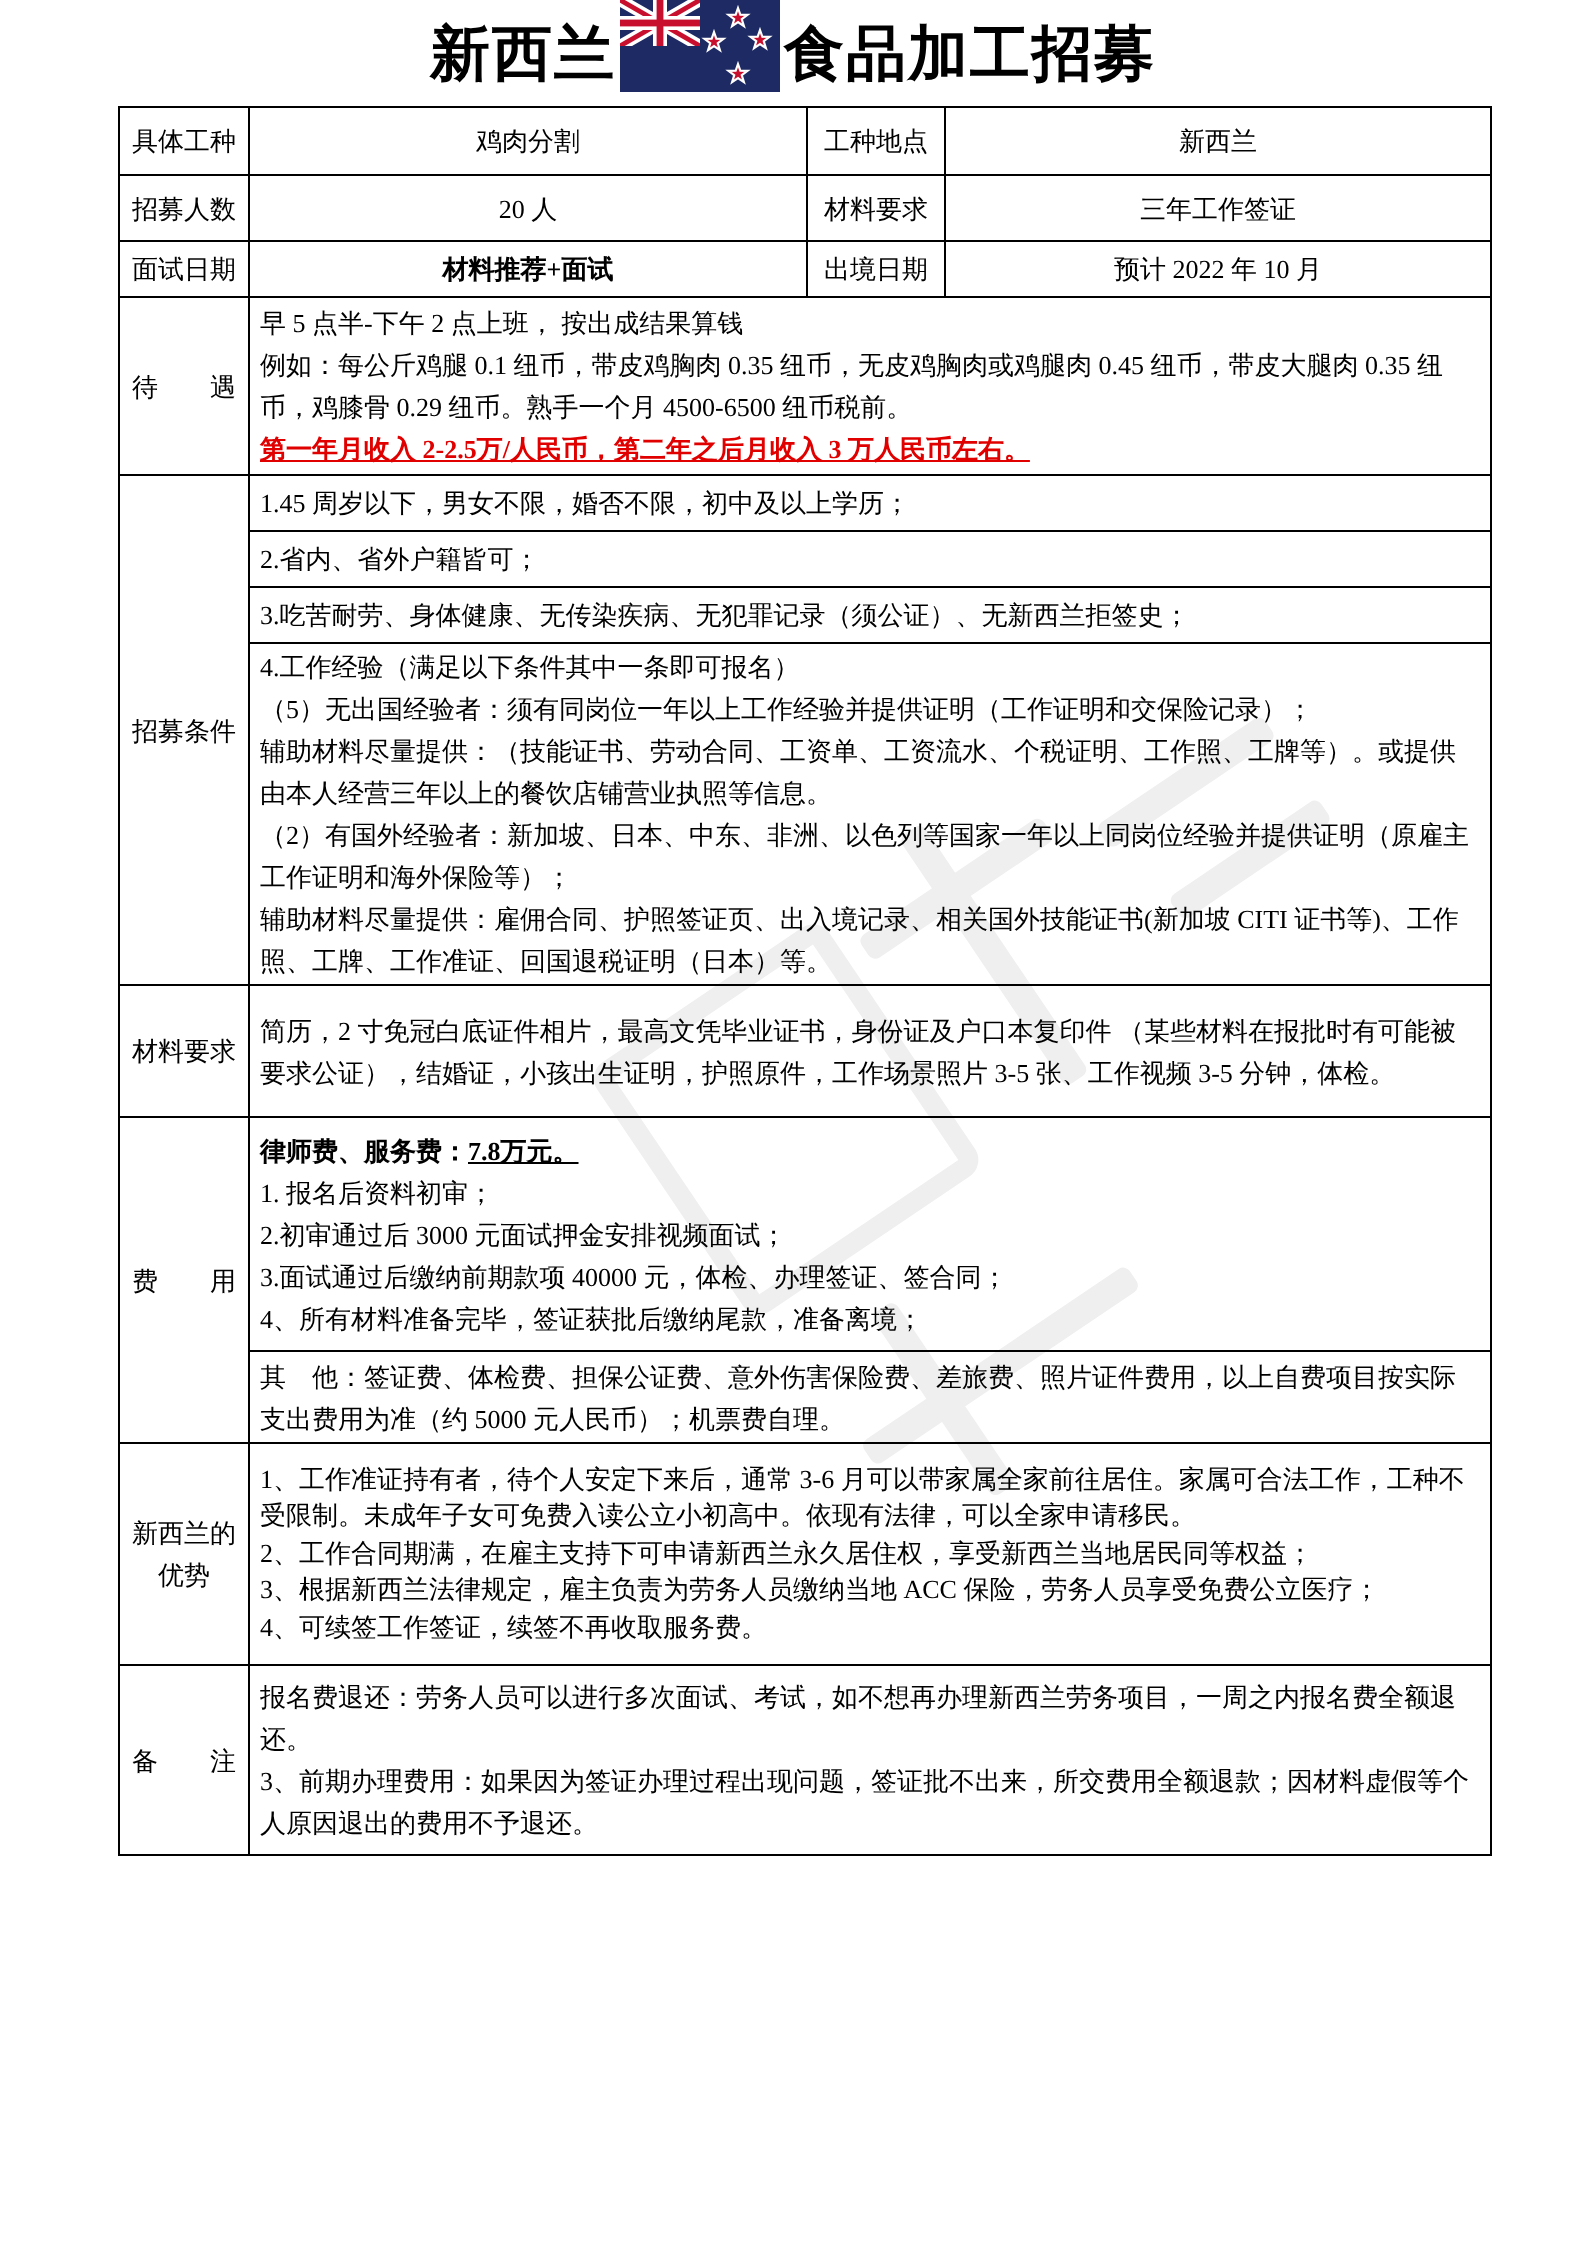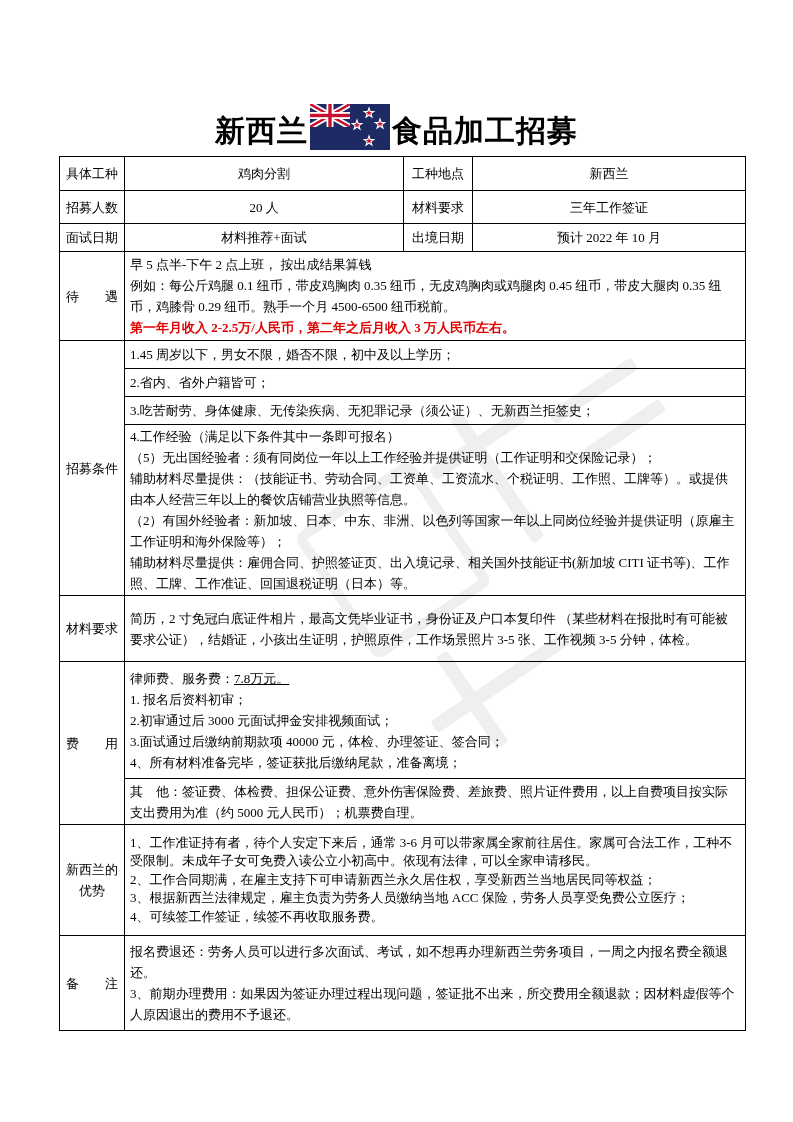--- a/index.html
+++ b/index.html
@@ -1,21 +1,21 @@
 <!DOCTYPE html>
 <html><head>
 <meta charset="utf-8">
 <style>
   html,body{margin:0;padding:0;}
   body{
     width:793px;height:1122px;background:#ffffff;
     font-family:"Liberation Serif","DejaVu Serif",serif;
     color:#000;position:relative;overflow:hidden;
   }
-  .page{position:relative;padding-top:104px;}
+  .page{position:relative;}
   
   .title{
     text-align:center;font-size:30px;font-weight:bold;letter-spacing:1px;
     line-height:50px;white-space:nowrap;
   }
   .title .flag{vertical-align:-9px;margin:0 2px;}
   
   .date-line{
     text-align:right;font-size:15px;margin:4px 73px 6px 0;
     font-family:"Liberation Serif","DejaVu Serif",serif;
@@ -25,23 +25,23 @@
     border-collapse:collapse;table-layout:fixed;
     margin-left:59px;width:686px;
     font-size:13px;line-height:21px;
   }
   table.doc td{
     border:1.5px solid #000;padding:1px 5px;vertical-align:middle;
     word-break:break-all;
   }
   td.lbl{text-align:center;padding:1px 2px;}
   .ctr{text-align:center;}
-  .b{font-weight:normal;}
+  .b{font-weight:bold;}
   .u{text-decoration:underline;}
-  .red{color:#e00000;font-weight:bold;}
+  .red{color:#e00000;font-weight:bold;text-decoration:underline;}
   p{margin:0;}
   .tight{line-height:18.5px;}
   
   .watermark{
     position:absolute;left:330px;top:380px;width:420px;height:330px;
     transform:rotate(-34deg);pointer-events:none;z-index:0;
   }
   .wm-s{position:absolute;background:#efefef;border-radius:4px;}
   .wm-o{position:absolute;border:10px solid #efefef;border-radius:10px;}
   .page-content{position:relative;z-index:1;}

